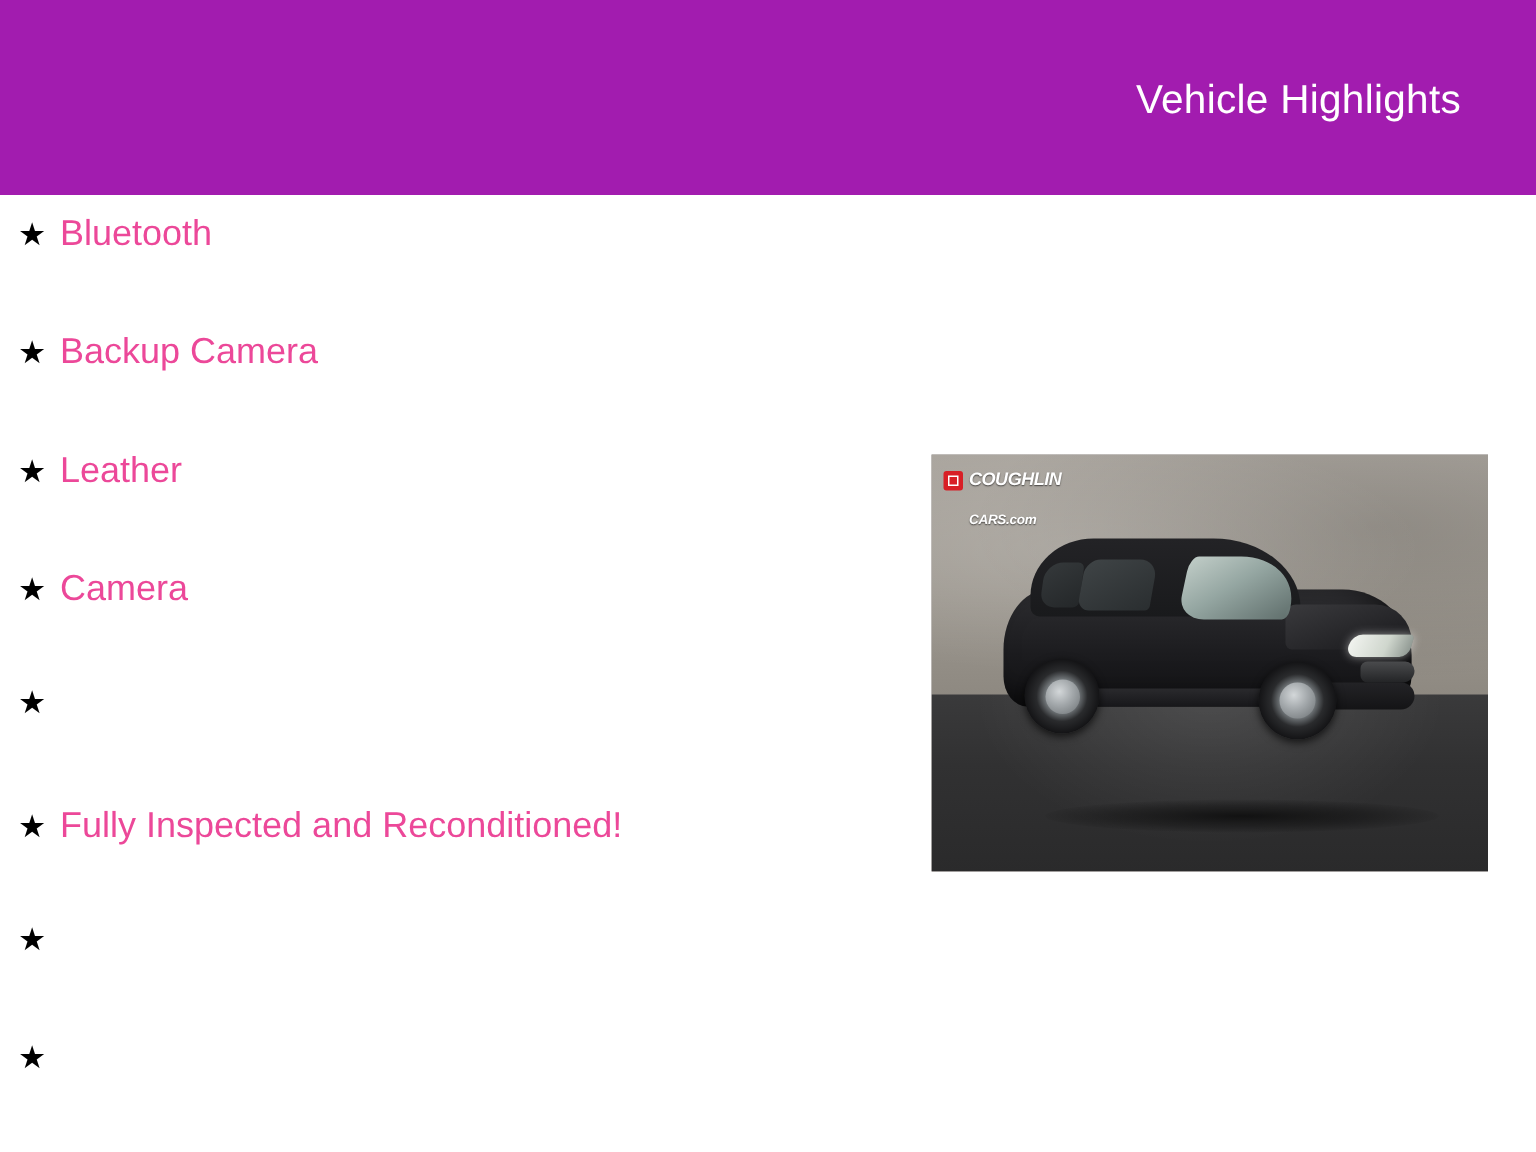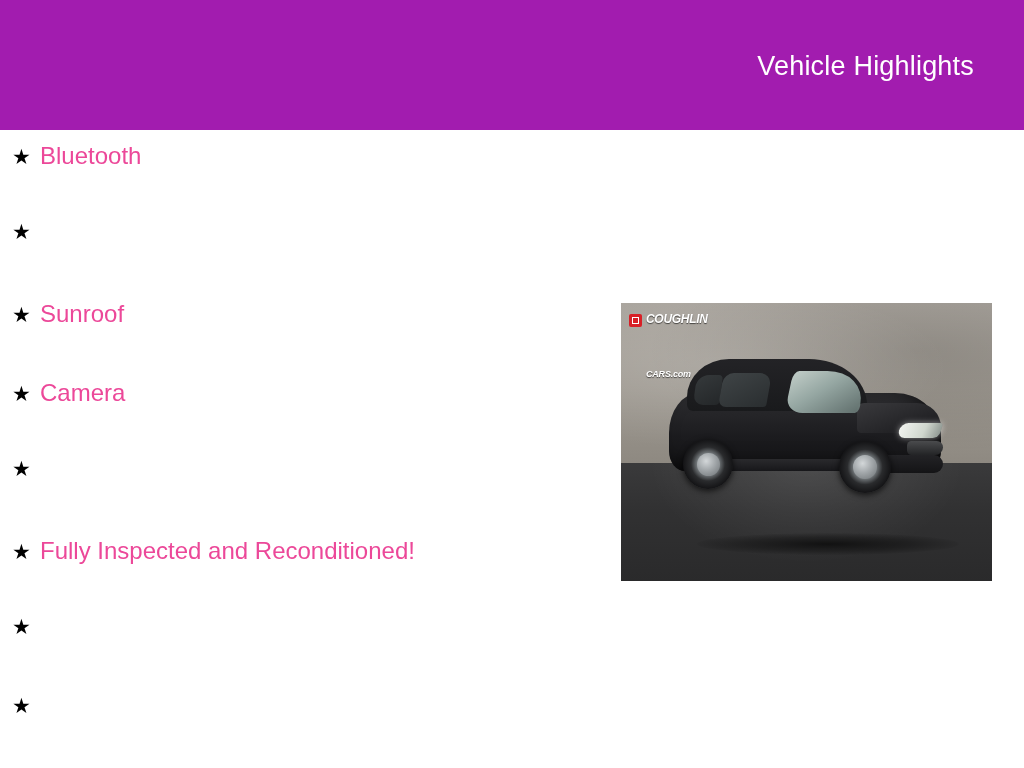--- a/index.html
+++ b/index.html
@@ -288,21 +288,20 @@
     top: 3px;
     width: 7px;
     height: 7px;
     border: 1.5px solid #ffffff;
     box-sizing: border-box;
   }
   .watermark-text {
     display: flex;
     flex-direction: column;
     line-height: 1;
-    gap: 28px;
   }
   .watermark-main {
     color: #ffffff;
     font-size: 12px;
     font-weight: bold;
     font-style: italic;
     letter-spacing: -0.3px;
     text-shadow: 0 1px 1px rgba(0,0,0,0.6);
   }
   .watermark-sub {
@@ -326,25 +325,26 @@
 
   <div class="highlights">
 
     <div class="highlight-item">
       <span class="star-icon">★</span>
       <span class="highlight-label">Bluetooth</span>
     </div>
 
     <div class="highlight-item">
       <span class="star-icon">★</span>
-    </div>
-
-    <div class="highlight-item">
-      <span class="star-icon">★</span>
-      <span class="highlight-label">Sunroof</span>
+      <span class="highlight-label">Backup Camera</span>
+    </div>
+
+    <div class="highlight-item">
+      <span class="star-icon">★</span>
+      <span class="highlight-label">Leather</span>
     </div>
 
     <div class="highlight-item">
       <span class="star-icon">★</span>
       <span class="highlight-label">Camera</span>
     </div>
 
     <div class="highlight-item">
       <span class="star-icon">★</span>
     </div>

